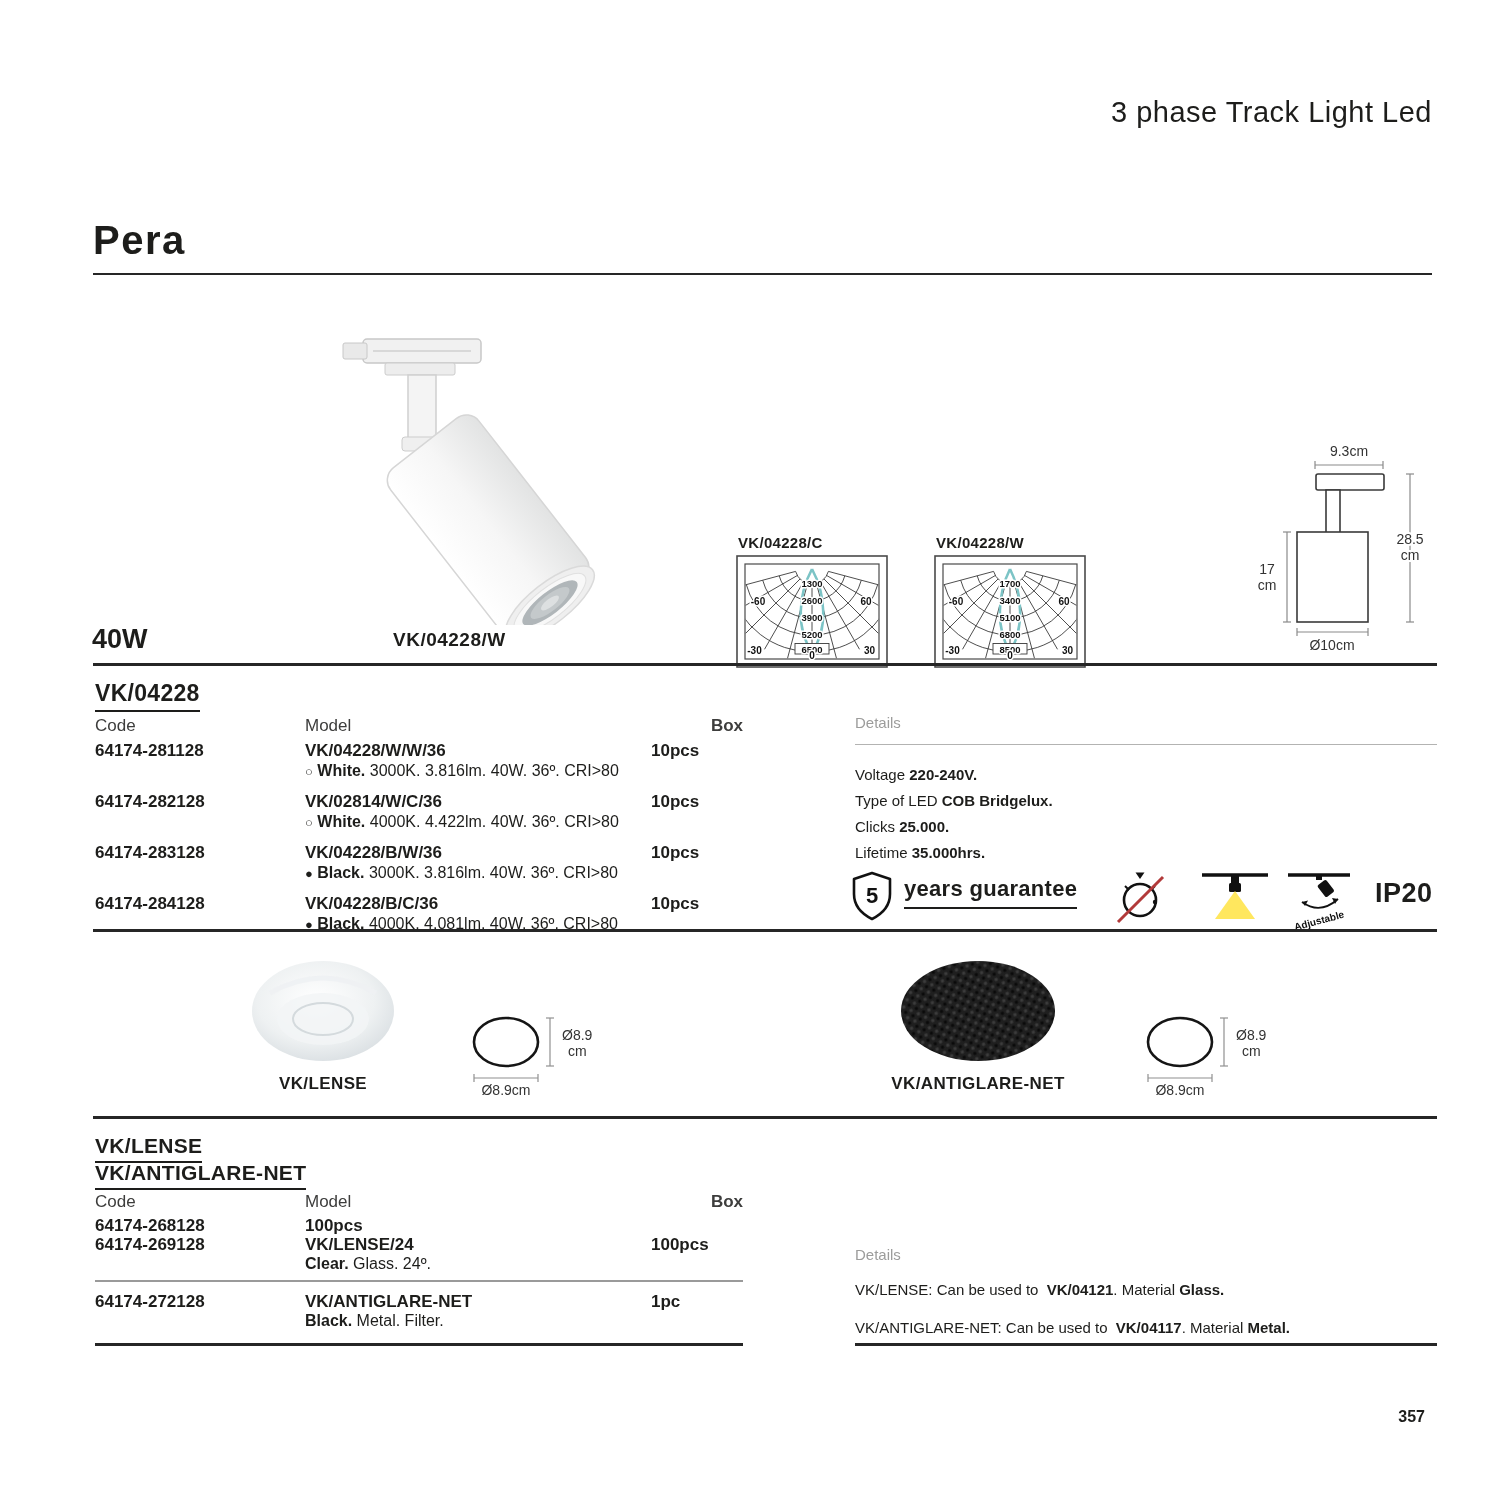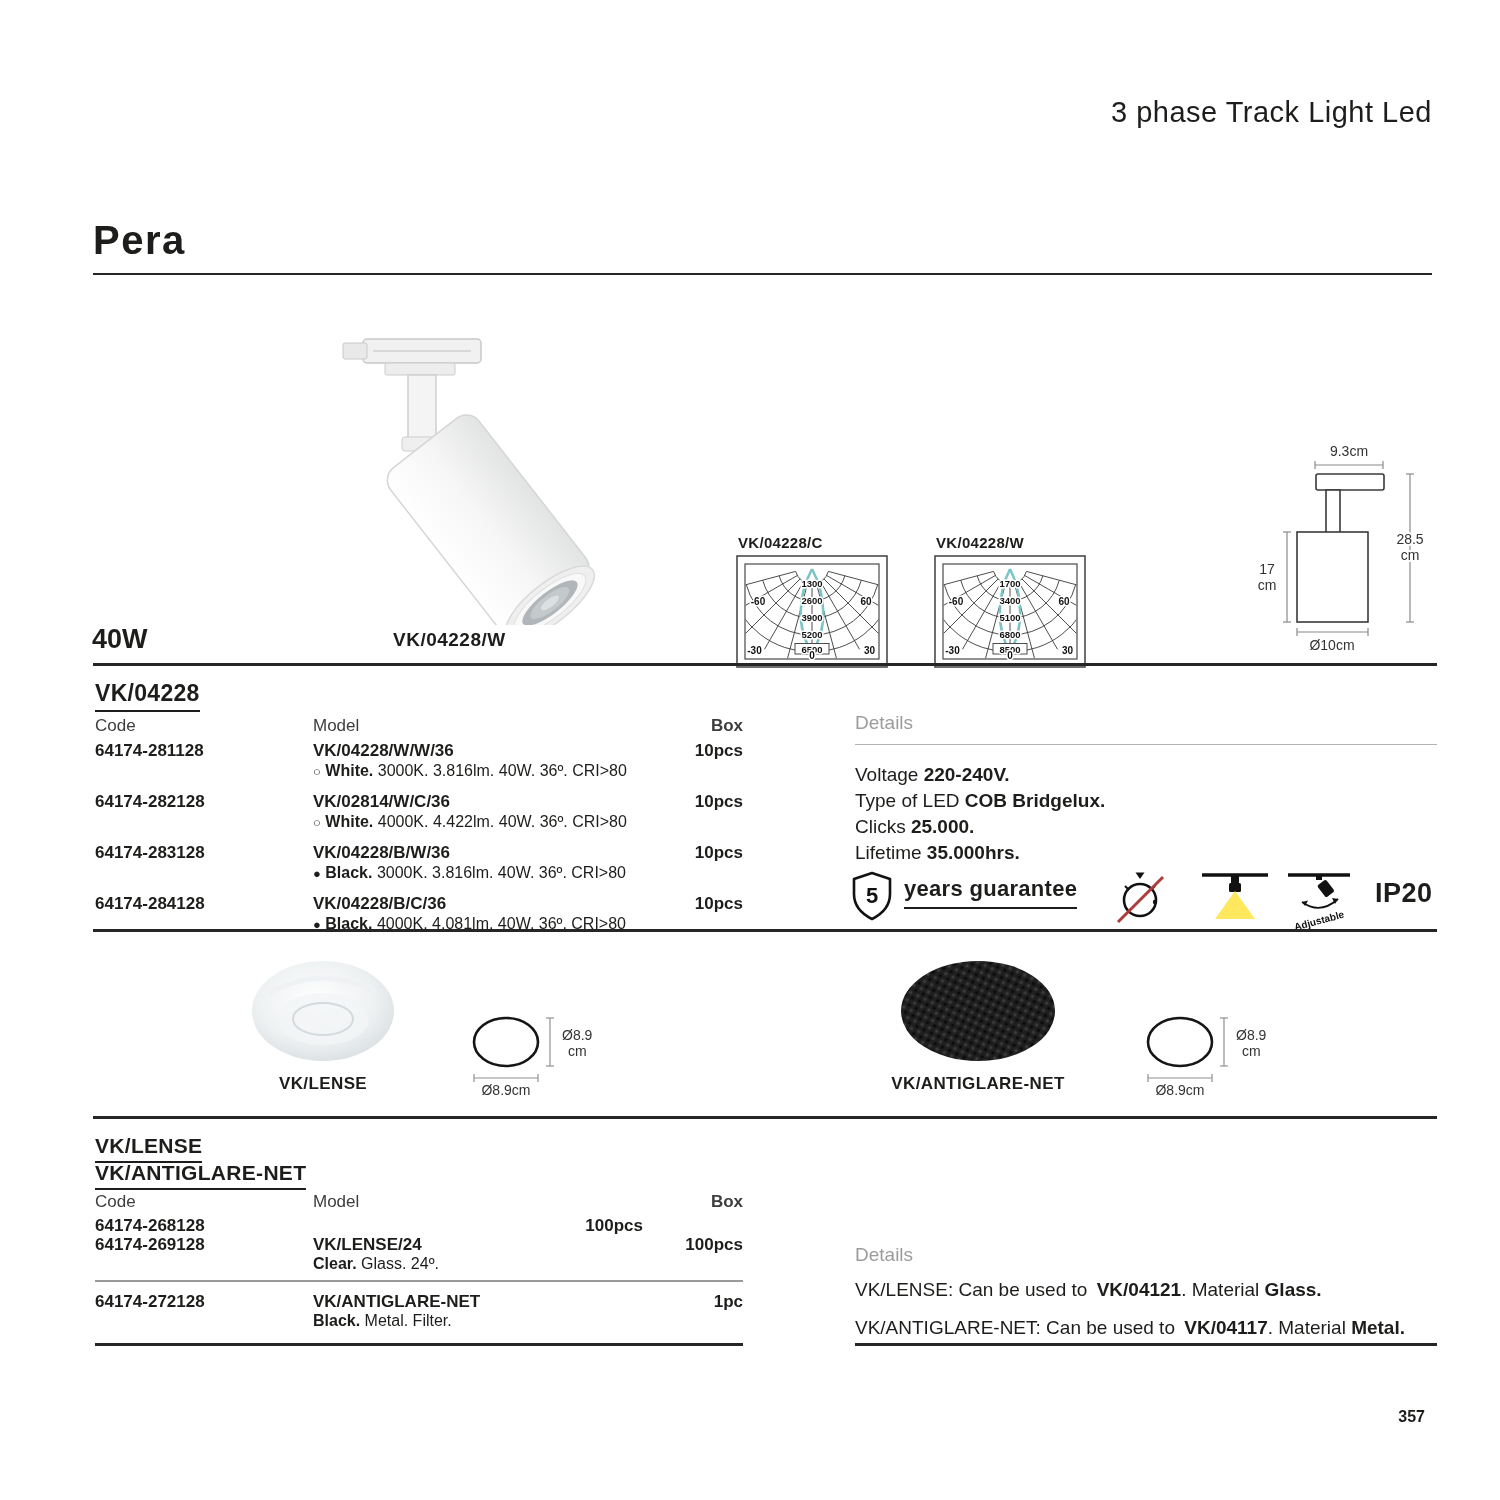--- a/index.html
+++ b/index.html
@@ -21,33 +21,33 @@
   .pma{font-size:10px;font-weight:700;fill:#111;paint-order:stroke;stroke:#fff;stroke-width:3px;}
   
   .dim-text{font-size:14px;fill:#333;}
   .halo{paint-order:stroke;stroke:#fff;stroke-width:4px;}
   
   .sect-h{font-size:23px;font-weight:700;letter-spacing:.3px;}
   .sect-h span{display:inline-block;border-bottom:2.5px solid #1d1d1b;padding-bottom:3px;}
   .sect-h2{font-size:21px;}
   
   .tbl{position:absolute;width:648px;font-size:17px;}
-  .trow{display:grid;grid-template-columns:210px 1fr 92px;gap:8px;}
+  .trow{display:grid;grid-template-columns:210px 1fr 92px;}
   .thead{color:#3d3d3c;line-height:20px;margin-bottom:4px;}
   .thead .cbox{text-align:right;}
   .prow{line-height:21px;margin-bottom:9px;}
   .prow2{line-height:19px;margin-bottom:0;}
   .ccode,.cmodel,.cbox{font-weight:700;}
-  .cbox{text-align:right;}
+  .cbox{}
   .desc{font-size:16px;line-height:20px;font-weight:400;}
   .desc .colorw{font-weight:700;}
   .desc .bullet{font-size:13px;}
   .tsep{border-top:2px solid #9a9a9a;margin:6px 0 10px 0;}
   
-  .details{position:absolute;width:582px;font-size:19px;}
+  .details{position:absolute;width:582px;font-size:15px;}
   .dlabel{color:#9c9c9b;line-height:18px;}
   .dsep{border-top:1.5px solid #b3b3b2;margin-top:12px;}
   .specs{display:grid;grid-template-columns:305px 1fr;margin-top:17px;gap:40px;}
   .specs .sline{line-height:26px;}
   .dline1{margin-top:16px;line-height:20px;}
   
   .badges{position:absolute;left:848px;top:866px;width:592px;height:62px;}
   .badges .g-text{position:absolute;left:56px;top:10px;font-size:22px;font-weight:700;
       border-bottom:2.5px solid #1d1d1b;padding-bottom:5px;letter-spacing:.3px;}
   .ip{position:absolute;left:527px;top:12px;font-size:27px;font-weight:600;letter-spacing:.5px;}

